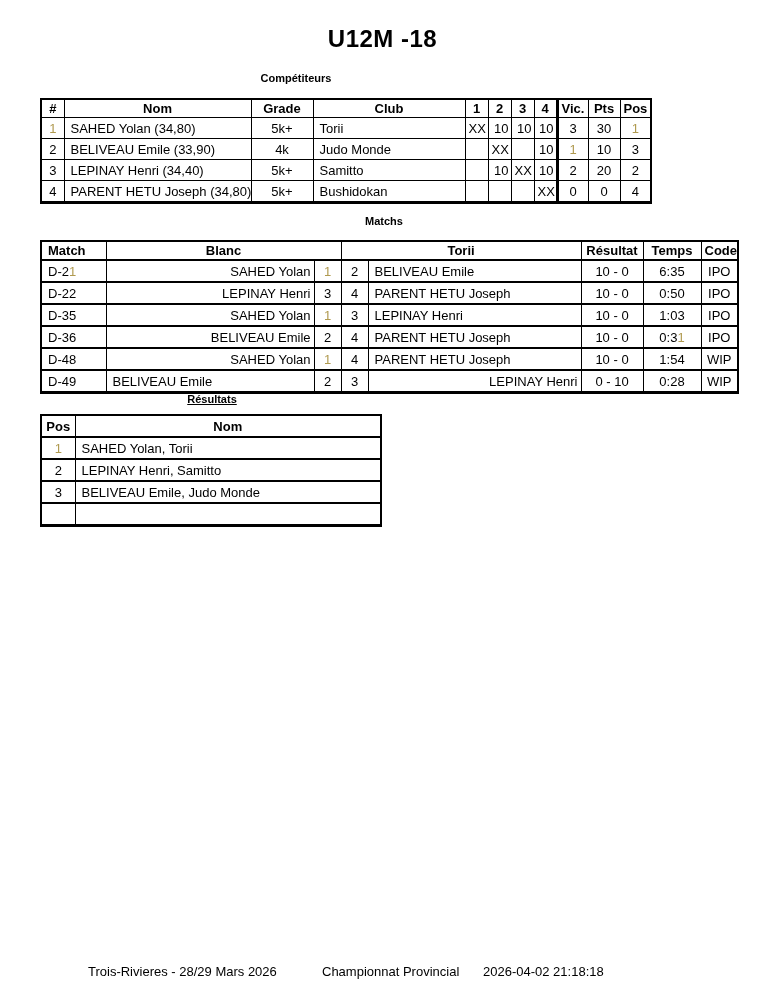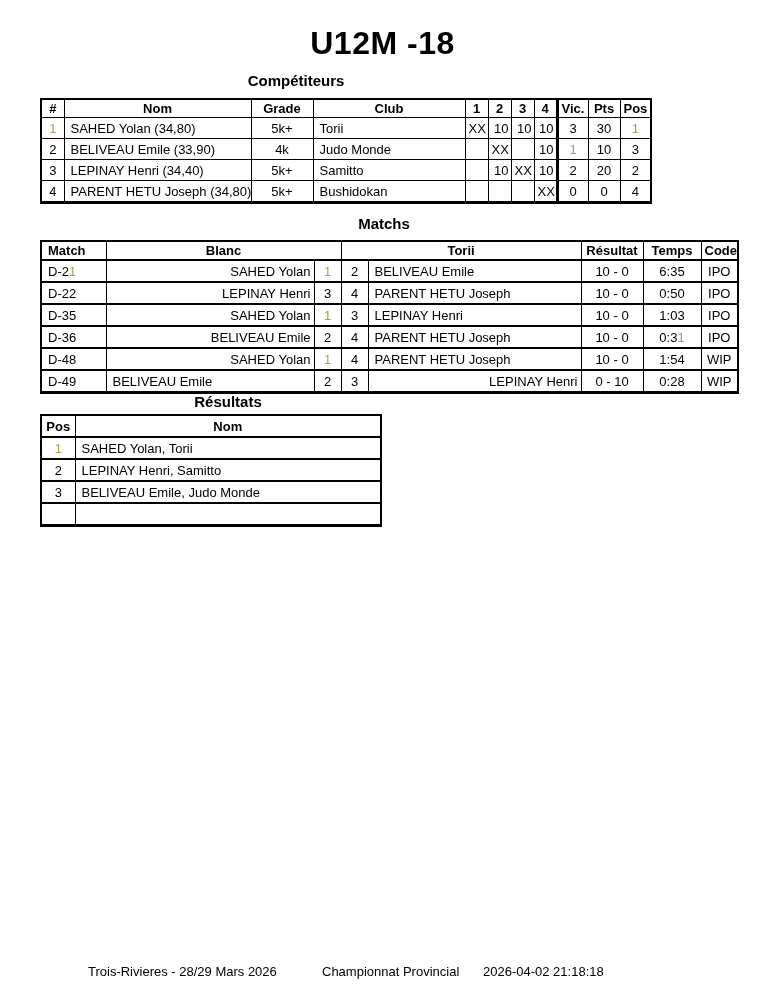--- a/index.html
+++ b/index.html
@@ -16,34 +16,34 @@
     font-family: "Liberation Sans", "DejaVu Sans", sans-serif;
     overflow: hidden;
   }
   .page-title {
     position: absolute;
     top: 25px;
     left: 0;
     width: 100%;
     margin: 0;
     text-align: center;
-    font-size: 32px;
+    font-size: 24px;
     font-weight: bold;
     letter-spacing: 0.5px;
   }
   .section-title {
     position: absolute;
     transform: translateX(-50%);
-    font-size: 15px;
+    font-size: 11px;
     font-weight: bold;
     white-space: nowrap;
   }
   #competitors-title { left: 296px; top: 72px; }
   #matchs-title      { left: 384px; top: 215px; }
-  #resultats-title   { left: 228px; top: 393px; }
+  #resultats-title   { left: 212px; top: 393px; text-decoration: underline; }
 
   table.tbl {
     position: absolute;
     border-collapse: collapse;
     table-layout: fixed;
     font-size: 13px;
     border: 2px solid #000;
     border-bottom-width: 3px;
   }
   table.tbl th, table.tbl td {

